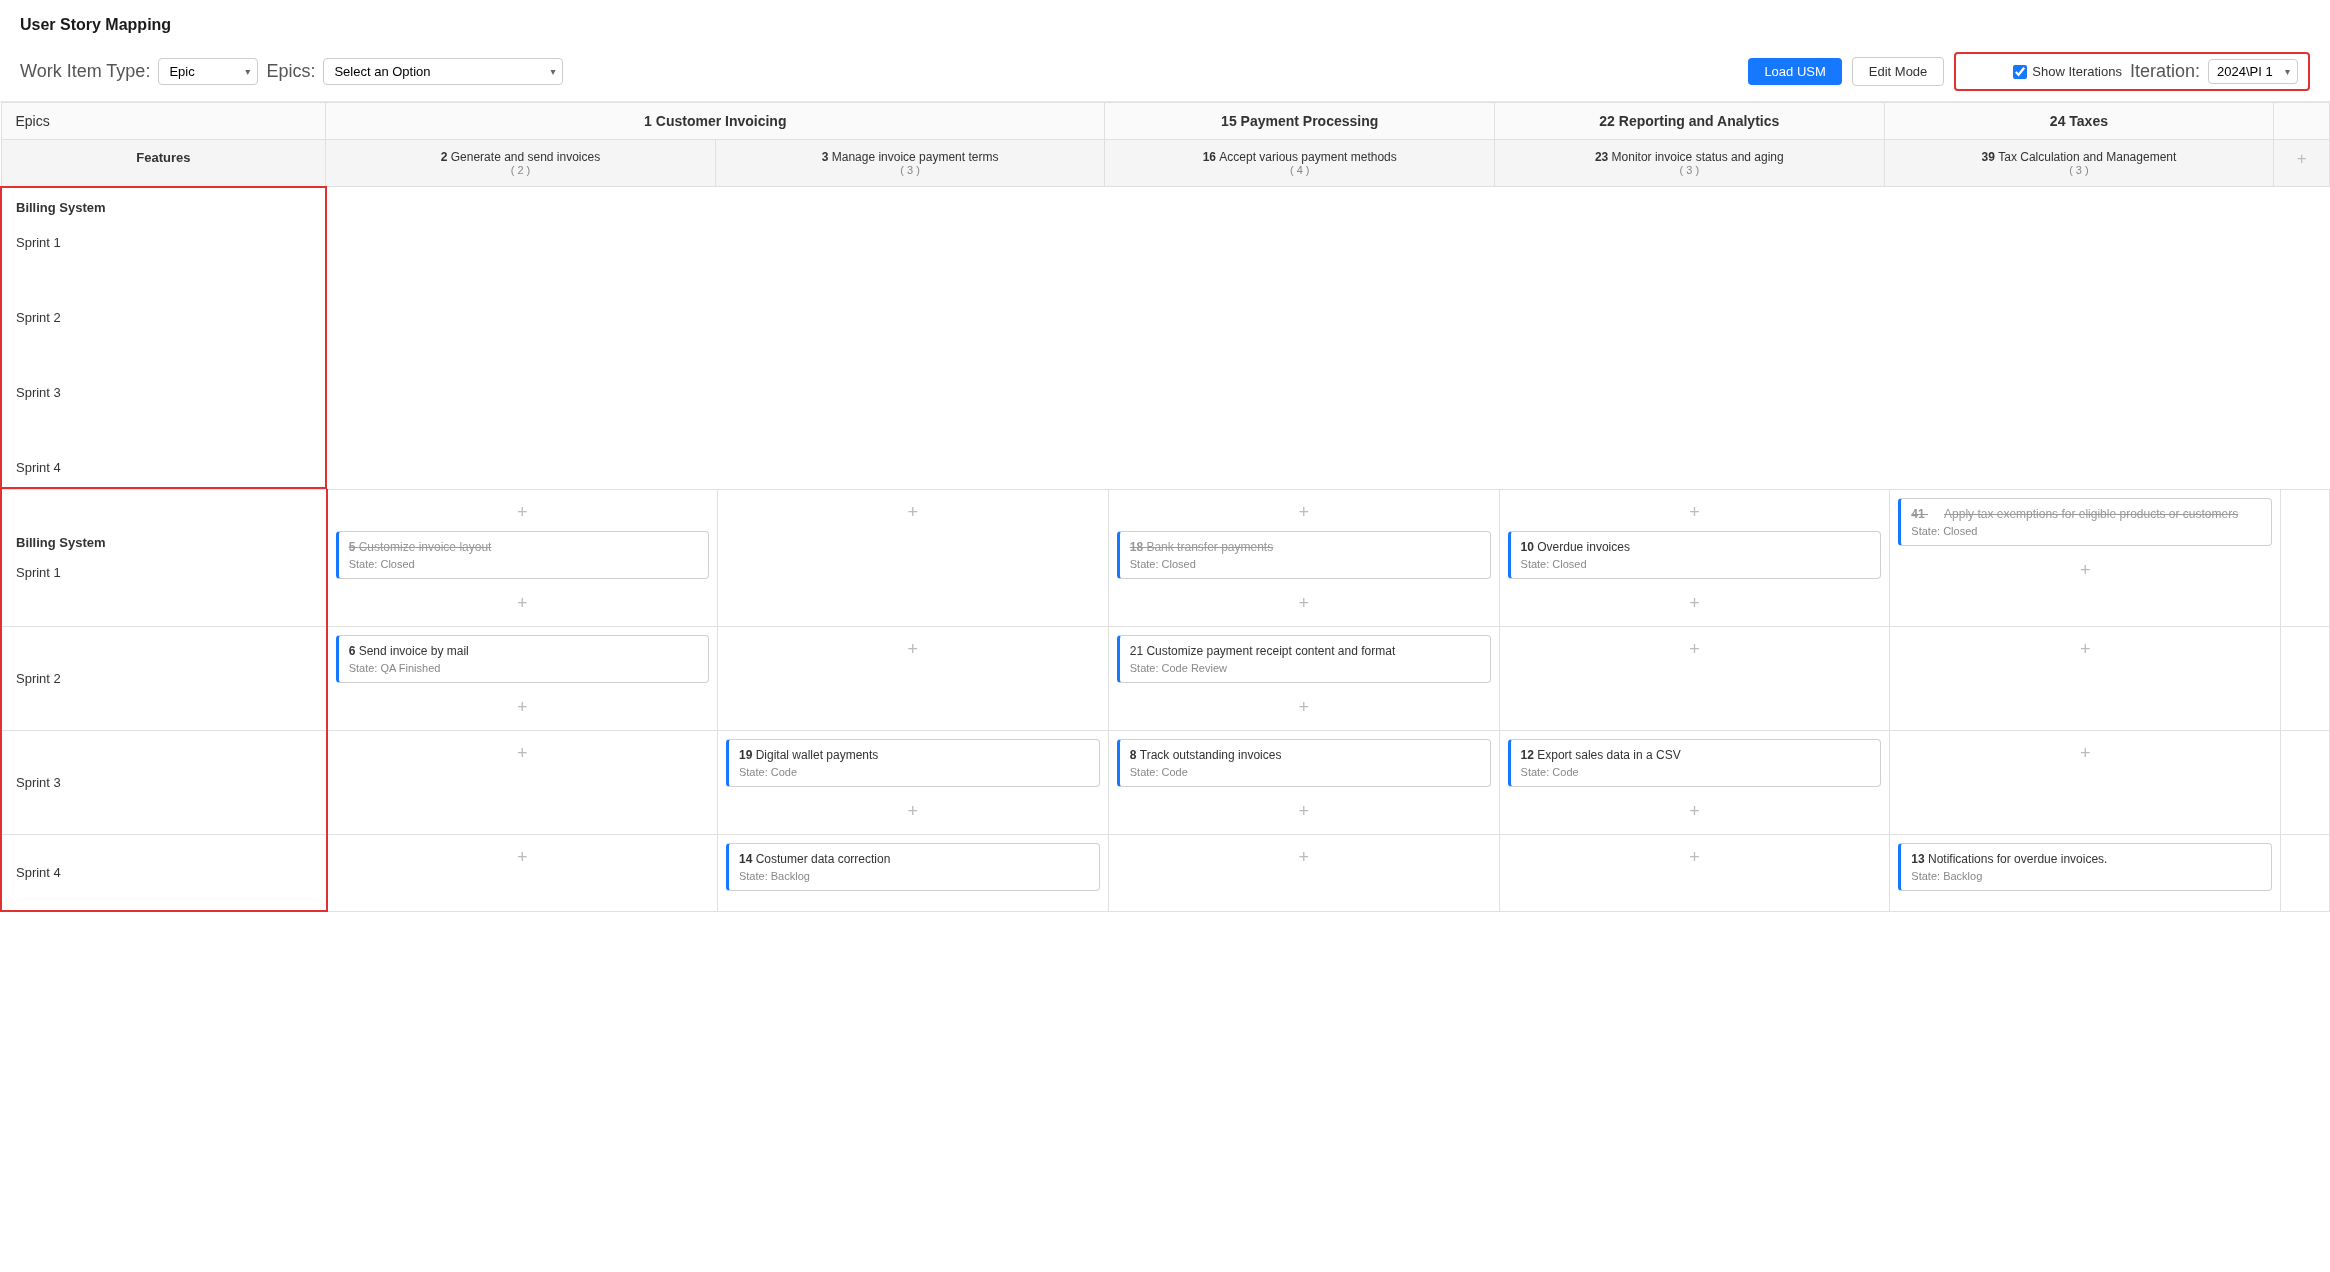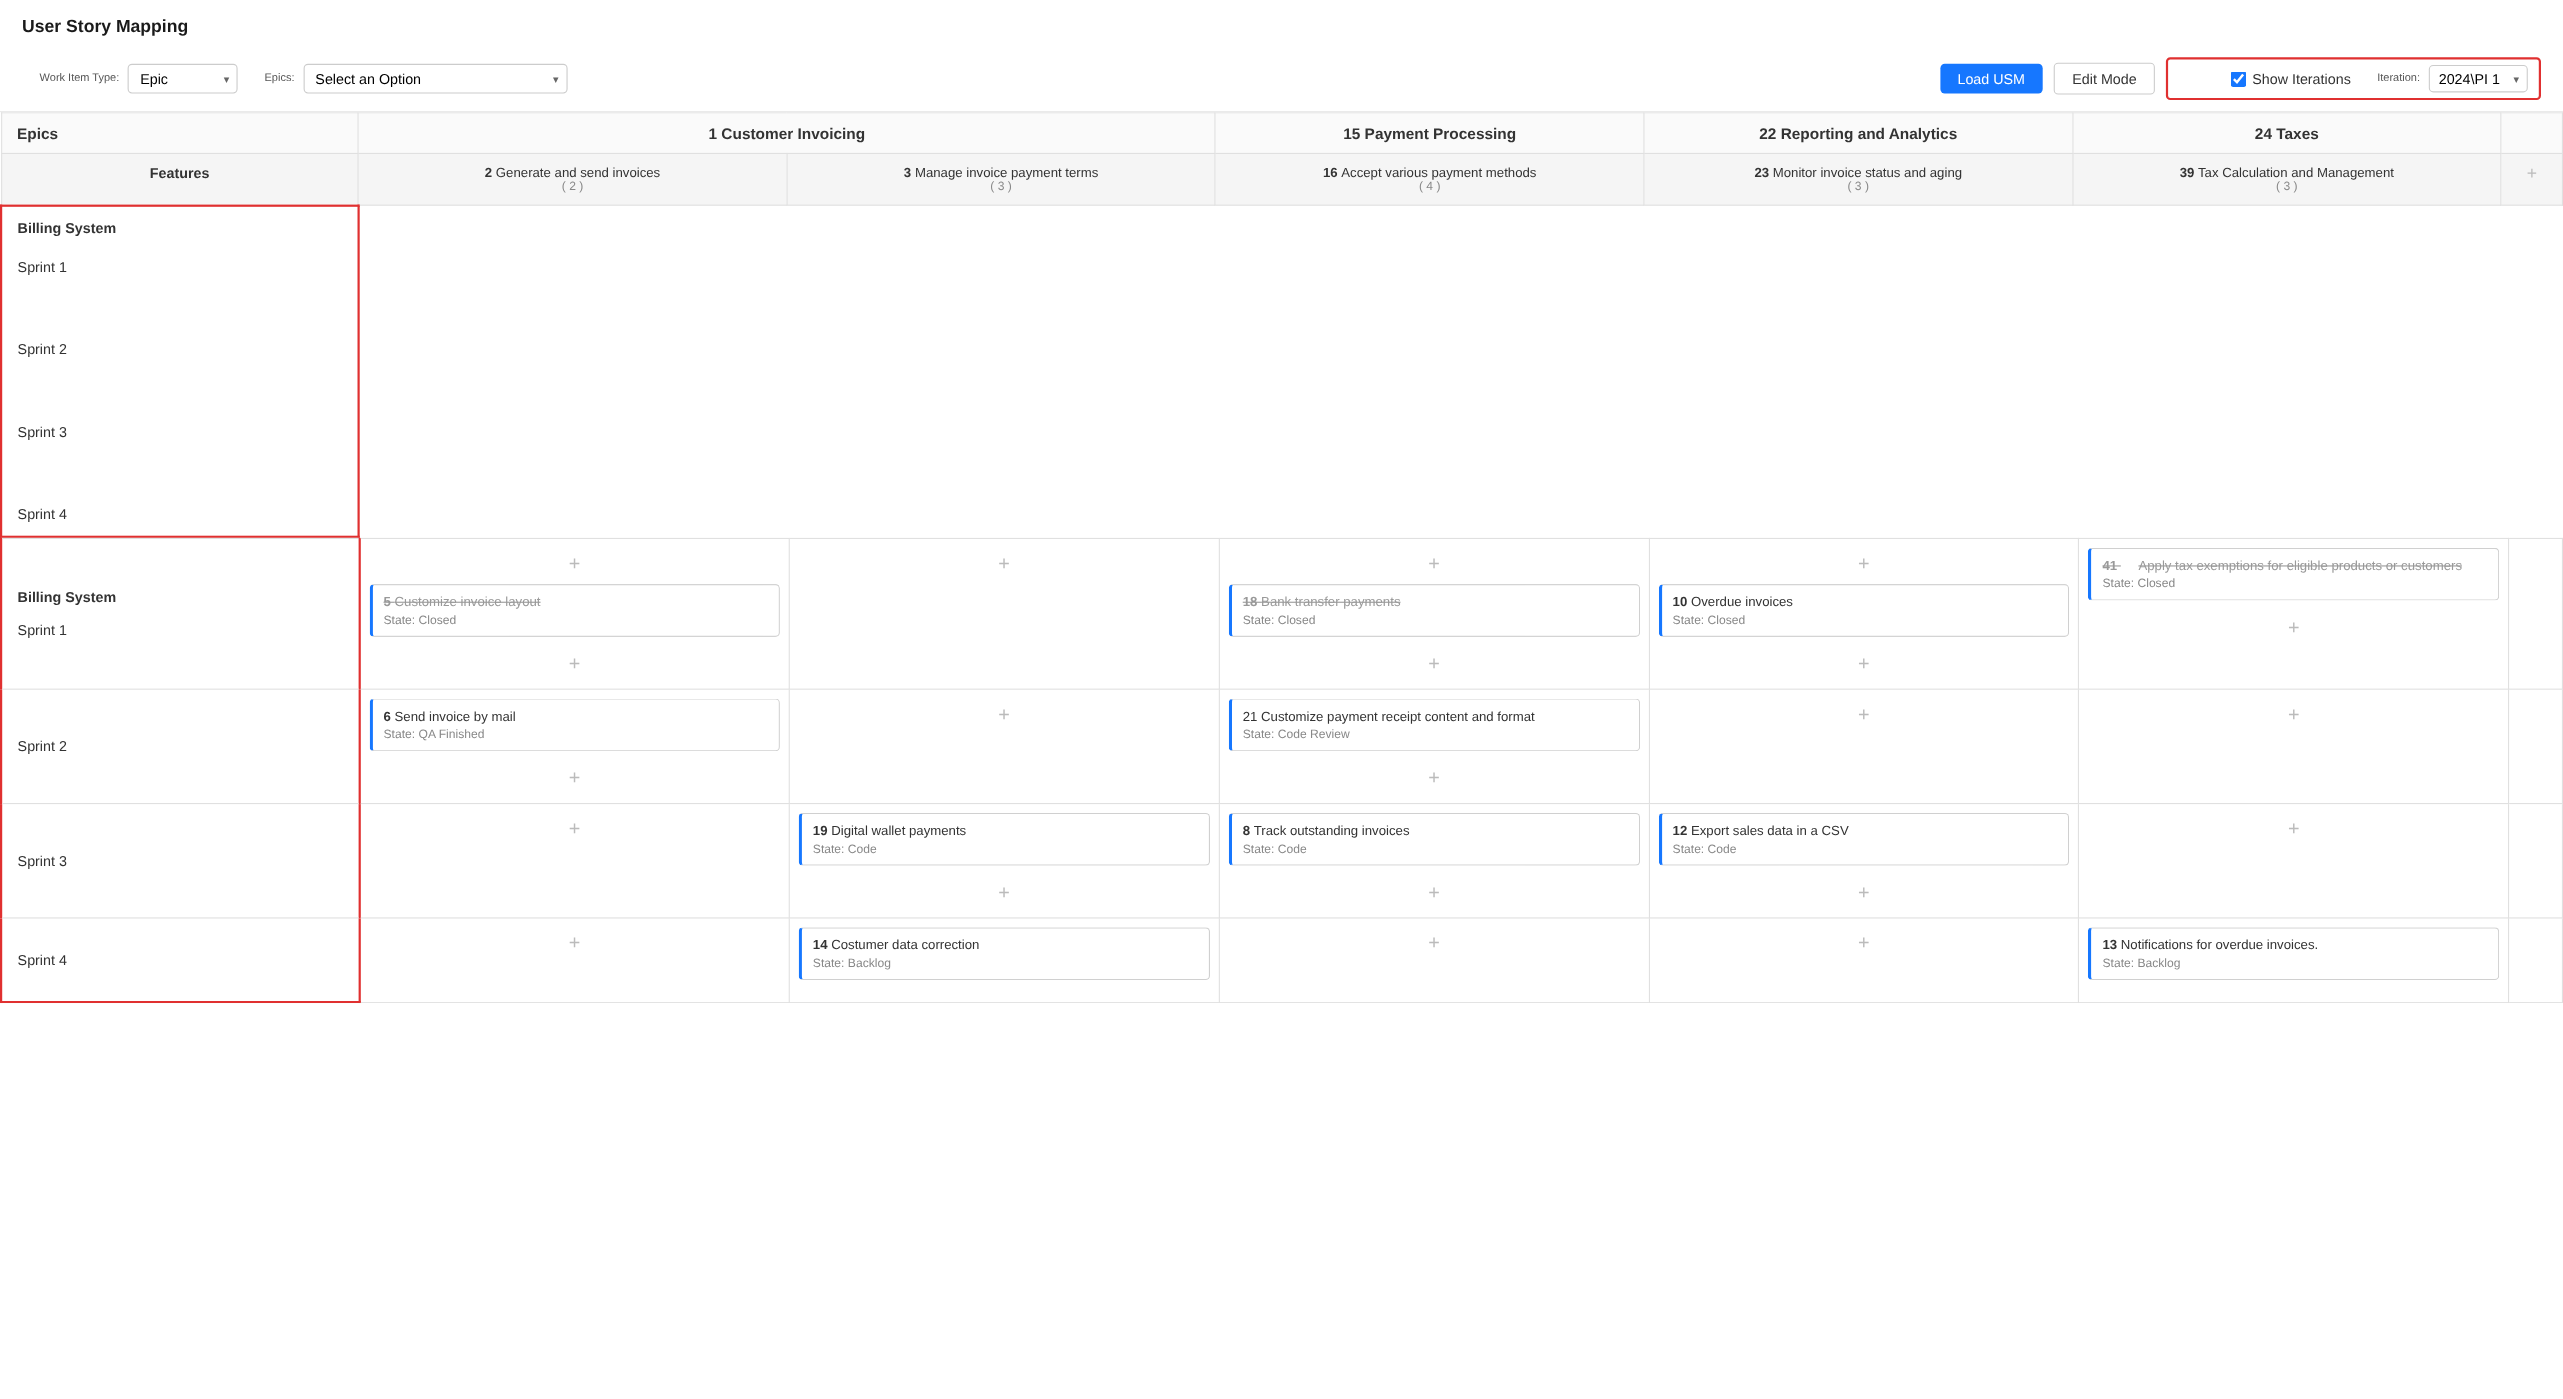--- a/index.html
+++ b/index.html
@@ -5,21 +5,21 @@
     * { box-sizing: border-box; margin: 0; padding: 0; }
     body { font-family: -apple-system, BlinkMacSystemFont, 'Segoe UI', sans-serif; font-size: 13px; background: #fff; color: #333; }
 
     .page-header { padding: 16px 20px 8px; }
     .page-title { font-size: 16px; font-weight: 600; color: #1a1a1a; }
 
     .toolbar { display: flex; align-items: center; padding: 10px 20px; gap: 16px; border-bottom: 1px solid #e8e8e8; }
     .toolbar-left { display: flex; align-items: center; gap: 8px; flex: 1; }
     .toolbar-right { display: flex; align-items: center; gap: 10px; }
 
-    .label-text { font-size: 10px; color: #555; white-space: nowrap; margin-left: 16px; }
+    .label-text { font-size: 18px; color: #555; white-space: nowrap; }
 
     .select-wrapper { position: relative; display: inline-flex; align-items: center; }
     .select-box { appearance: none; border: 1px solid #ccc; border-radius: 4px; padding: 5px 28px 5px 10px; font-size: 13px; background: #fff; cursor: pointer; min-width: 100px; }
     .select-chevron { position: absolute; right: 8px; pointer-events: none; font-size: 10px; color: #666; }
 
     .epics-select { min-width: 240px; }
 
     .btn-load { background: #1677ff; color: #fff; border: none; border-radius: 4px; padding: 6px 16px; font-size: 13px; cursor: pointer; font-weight: 500; }
     .btn-edit { background: #fff; color: #333; border: 1px solid #ccc; border-radius: 4px; padding: 6px 16px; font-size: 13px; cursor: pointer; font-weight: 500; }
 
@@ -28,21 +28,21 @@
     .checkbox-input { width: 14px; height: 14px; accent-color: #1677ff; cursor: pointer; }
 
     .iteration-select { appearance: none; border: 1px solid #ccc; border-radius: 4px; padding: 4px 24px 4px 8px; font-size: 13px; background: #fff; cursor: pointer; }
 
     
     .usm-container { overflow: auto; }
     .usm-table { border-collapse: collapse; width: 100%; min-width: 1400px; }
 
     
     .epic-header-row th { border: 1px solid #e0e0e0; padding: 10px 14px; background: #fafafa; text-align: center; font-weight: 600; font-size: 14px; vertical-align: middle; }
-    .epic-header-row th.epics-label { background: #fafafa; font-weight: 700; font-size: 14px; text-align: left; }
+    .epic-header-row th.epics-label { background: #fafafa; font-weight: 400; font-size: 14px; text-align: left; }
     .epic-header-row th .epic-number { font-weight: 700; }
 
     
     .feature-header-row td { border: 1px solid #e0e0e0; padding: 10px 12px; background: #f5f5f5; text-align: center; font-size: 12px; color: #555; vertical-align: top; }
     .feature-header-row td.features-label { font-weight: 600; font-size: 13px; color: #333; text-align: center; background: #f5f5f5; }
     .feature-card { text-align: center; }
     .feature-num { font-weight: 700; color: #333; }
     .feature-name { font-weight: 400; color: #333; }
     .feature-count { color: #888; font-size: 11px; }
     .feature-plus { color: #bbb; font-size: 16px; cursor: pointer; display: flex; align-items: center; justify-content: center; }

